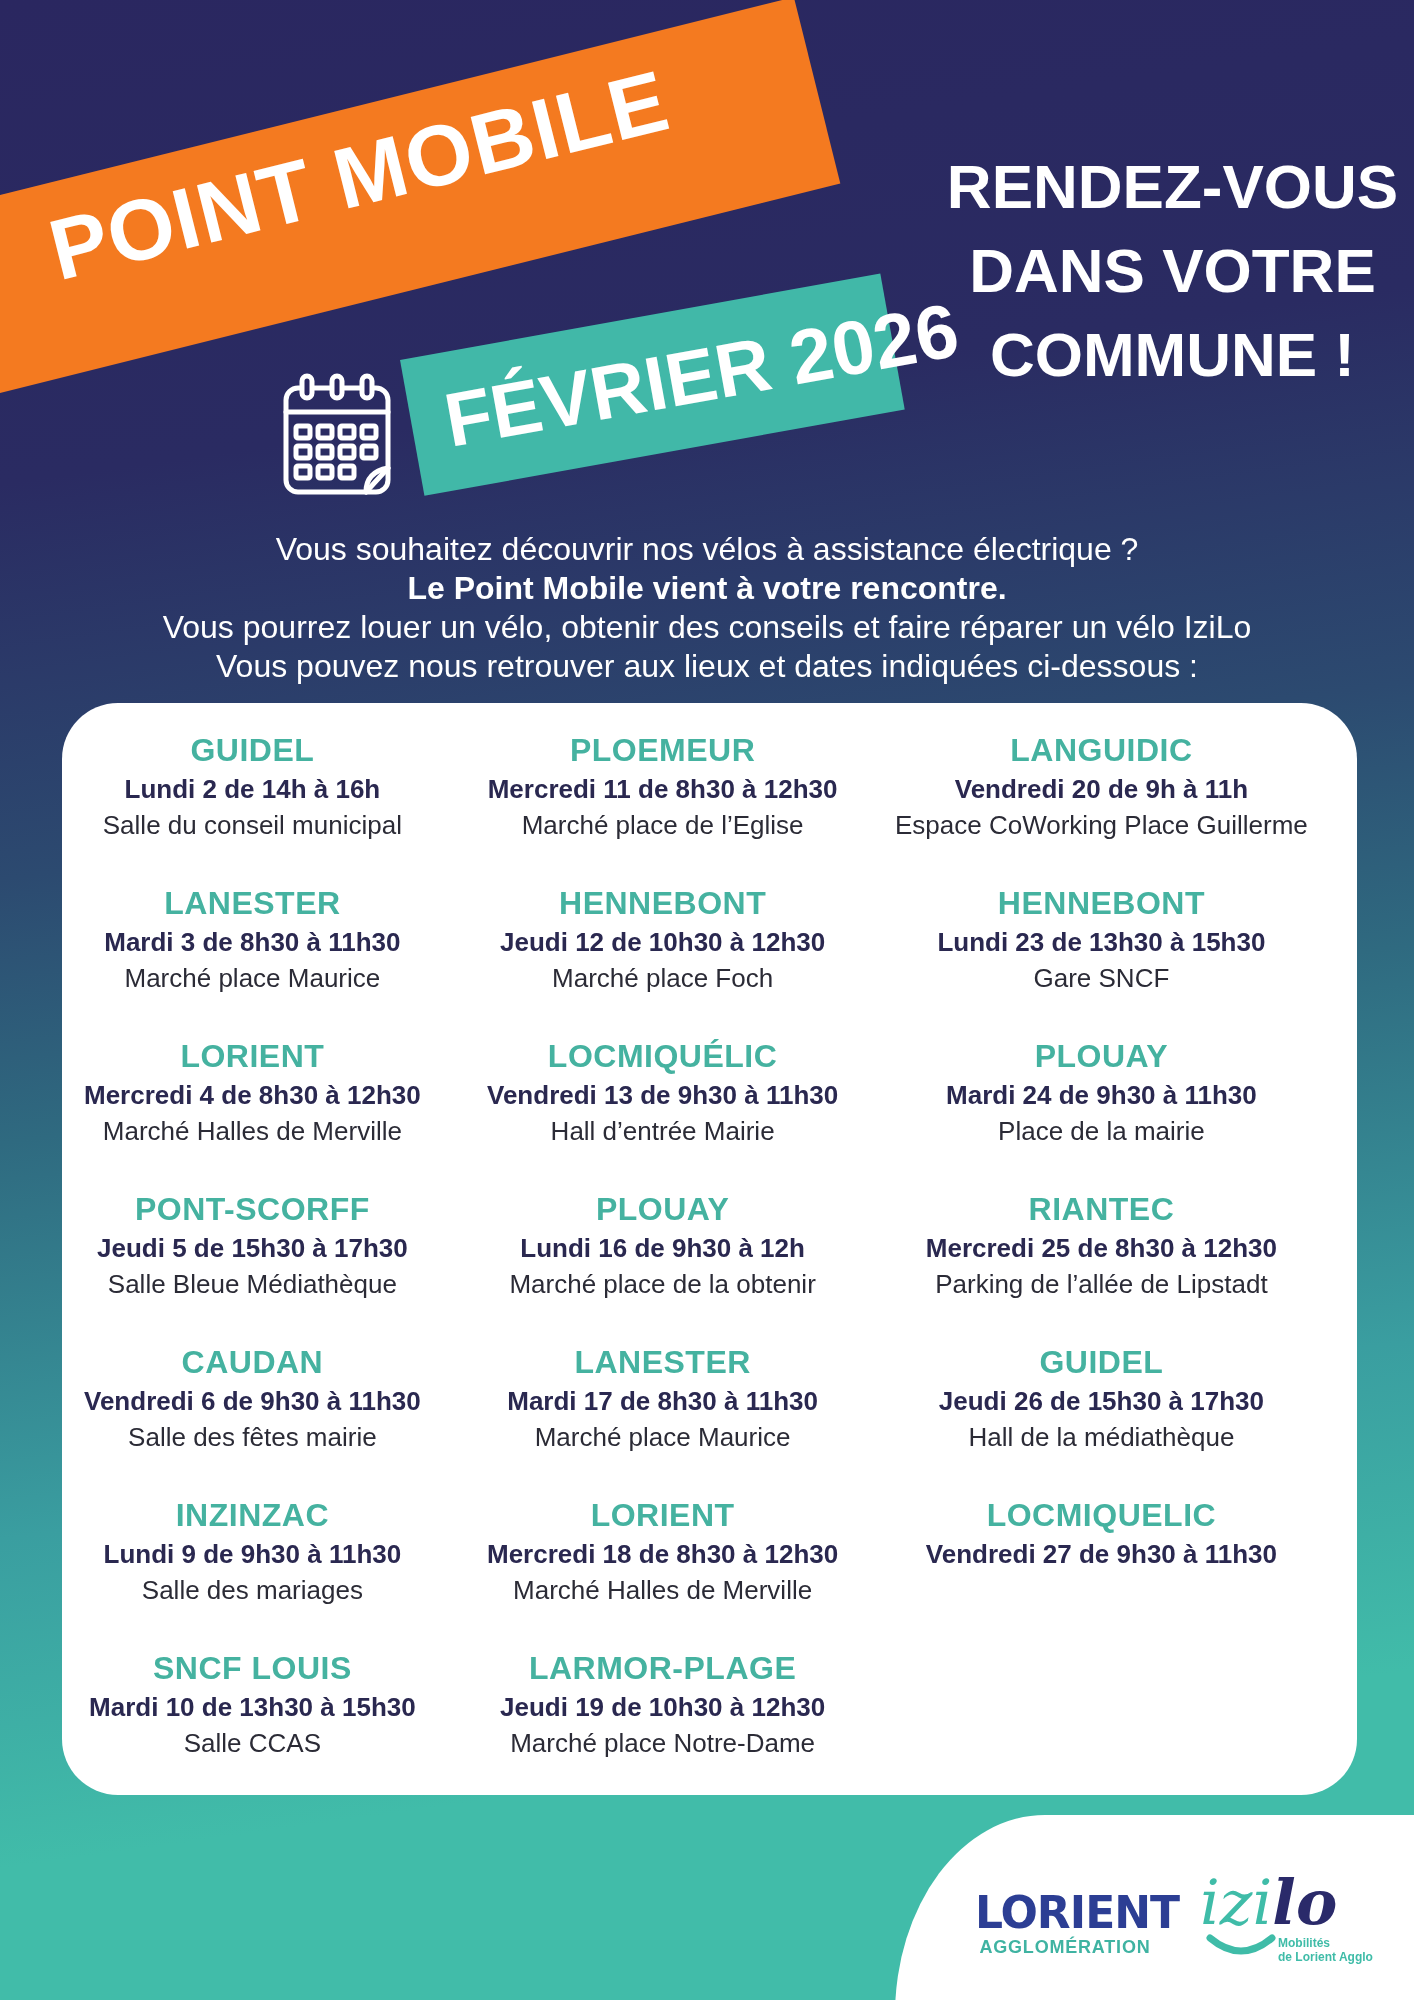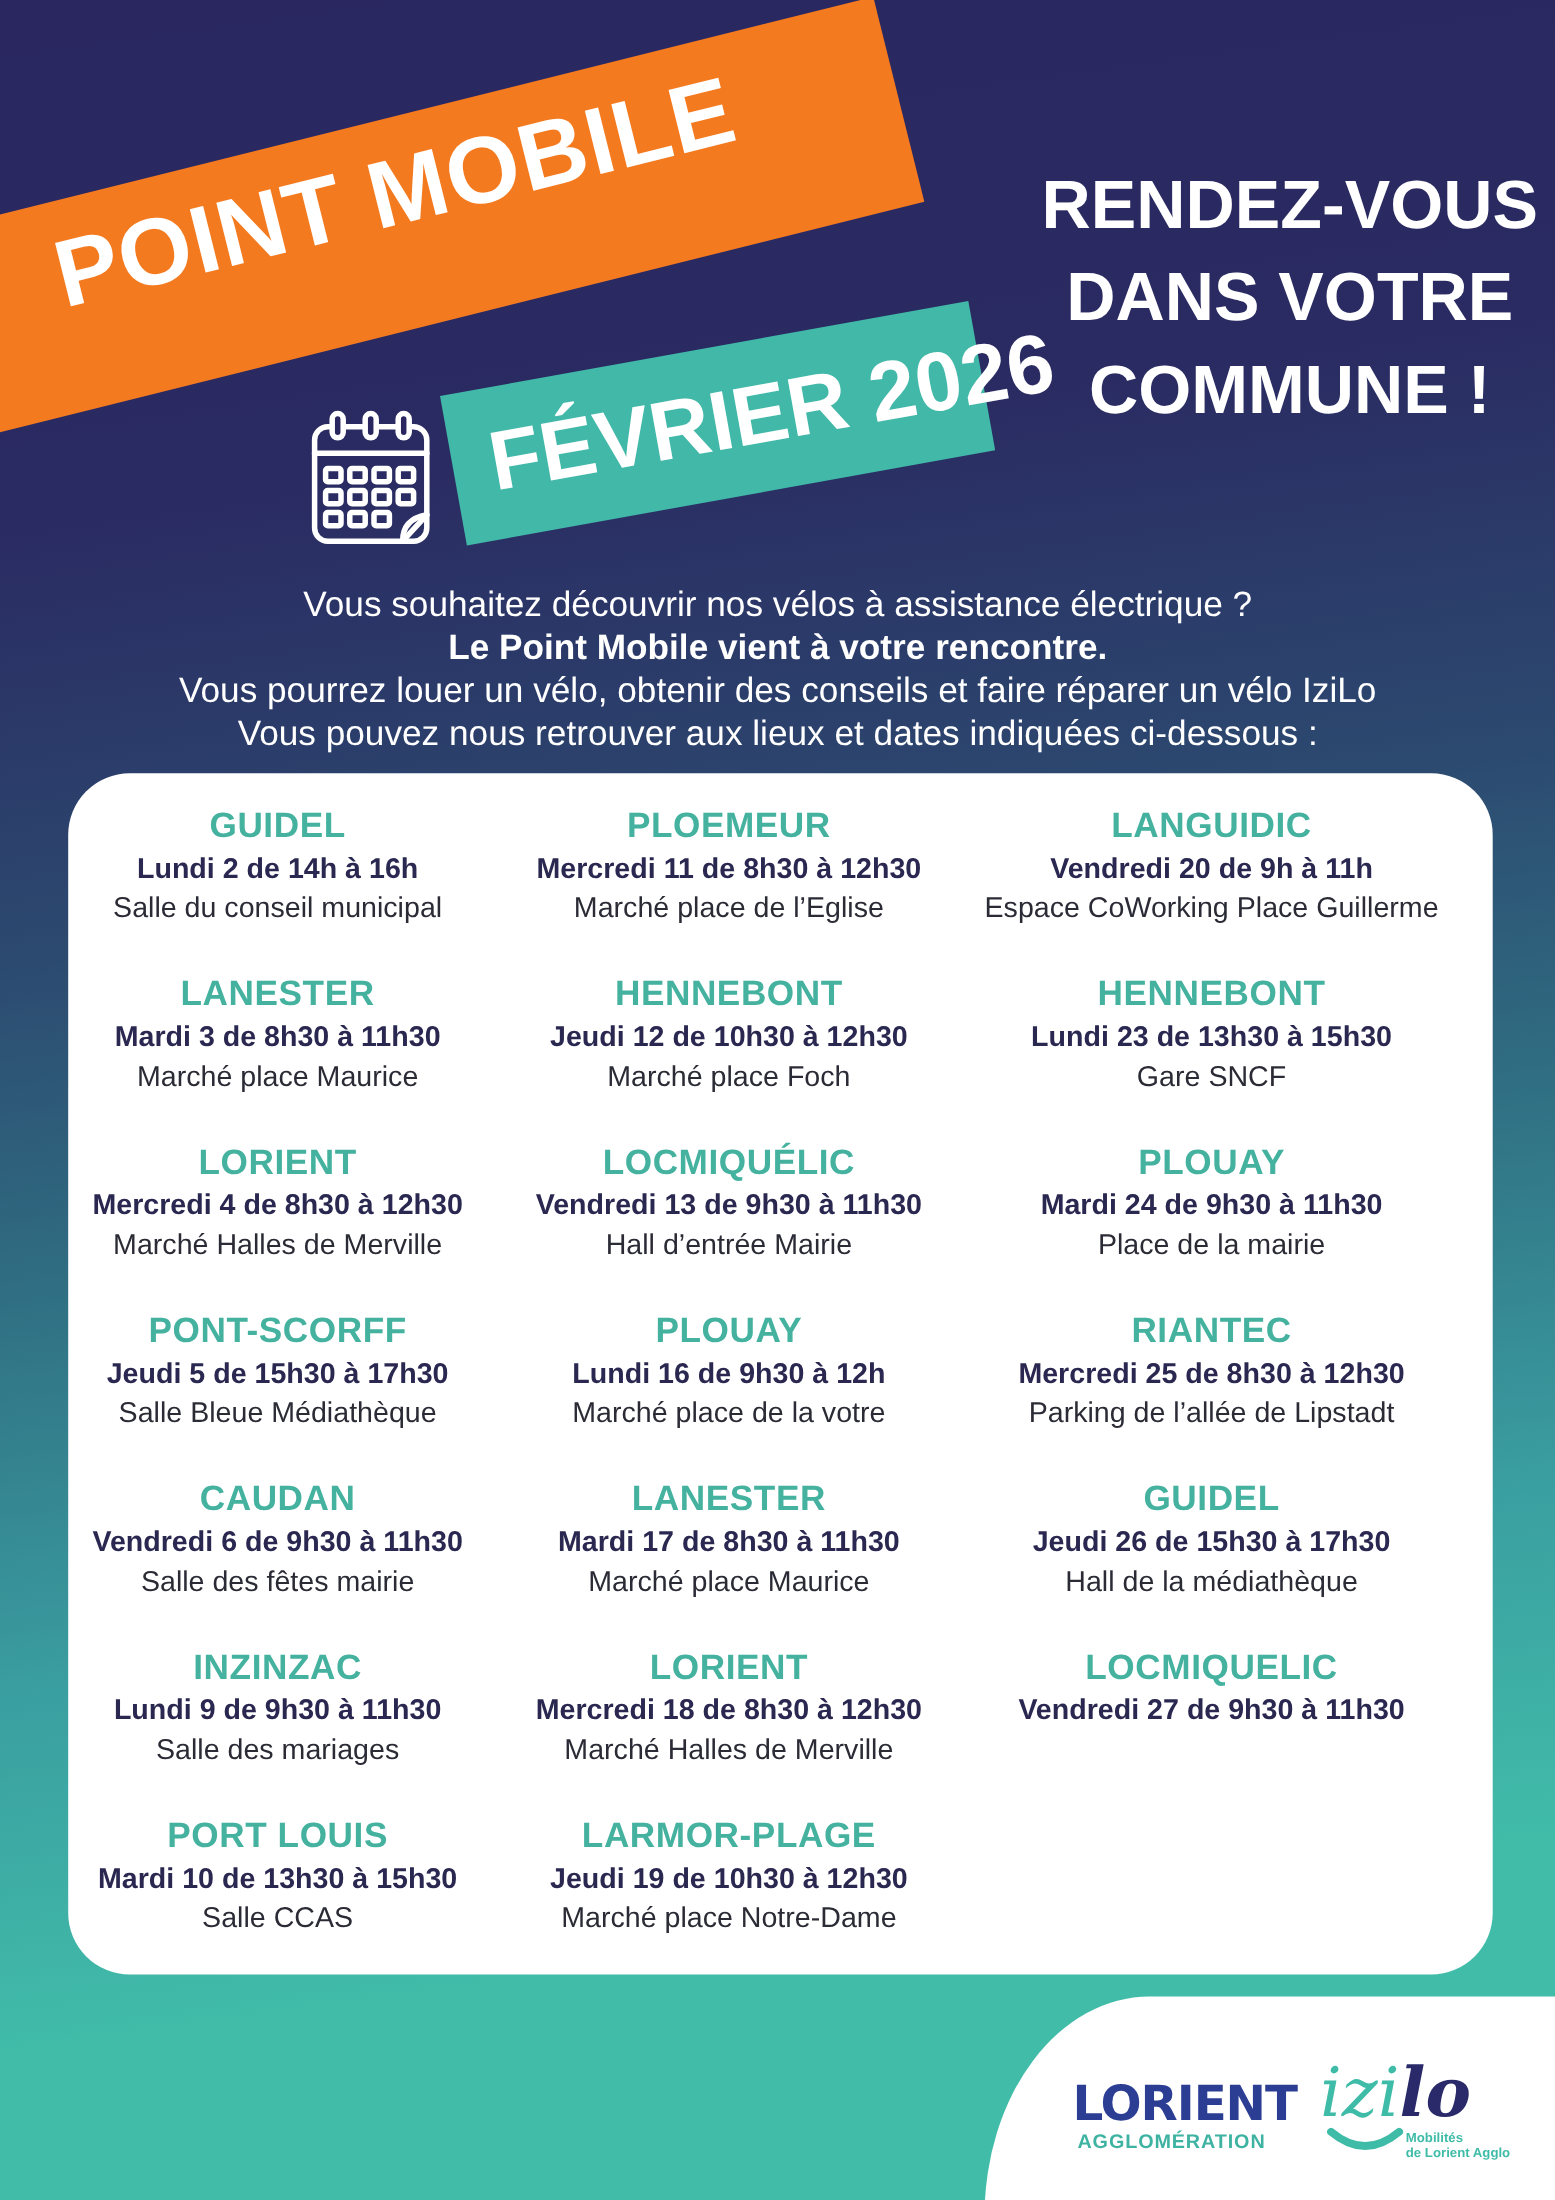--- a/index.html
+++ b/index.html
@@ -250,21 +250,21 @@
     <div class="entry-town">CAUDAN</div>
     <div class="entry-date">Vendredi 6 de 9h30 à 11h30</div>
     <div class="entry-place">Salle des fêtes mairie</div>
   </div>
   <div class="entry">
     <div class="entry-town">INZINZAC</div>
     <div class="entry-date">Lundi 9 de 9h30 à 11h30</div>
     <div class="entry-place">Salle des mariages</div>
   </div>
   <div class="entry">
-    <div class="entry-town">PORT LOUIS</div>
+    <div class="entry-town">SNCF LOUIS</div>
     <div class="entry-date">Mardi 10 de 13h30 à 15h30</div>
     <div class="entry-place">Salle CCAS</div>
   </div>
 </div>
 
 <div class="col col-2">
   <div class="entry">
     <div class="entry-town">PLOEMEUR</div>
     <div class="entry-date">Mercredi 11 de 8h30 à 12h30</div>
     <div class="entry-place">Marché place de l’Eglise</div>
@@ -275,21 +275,21 @@
     <div class="entry-place">Marché place Foch</div>
   </div>
   <div class="entry">
     <div class="entry-town">LOCMIQUÉLIC</div>
     <div class="entry-date">Vendredi 13 de 9h30 à 11h30</div>
     <div class="entry-place">Hall d’entrée Mairie</div>
   </div>
   <div class="entry">
     <div class="entry-town">PLOUAY</div>
     <div class="entry-date">Lundi 16 de 9h30 à 12h</div>
-    <div class="entry-place">Marché place de la votre</div>
+    <div class="entry-place">Marché place de la obtenir</div>
   </div>
   <div class="entry">
     <div class="entry-town">LANESTER</div>
     <div class="entry-date">Mardi 17 de 8h30 à 11h30</div>
     <div class="entry-place">Marché place Maurice</div>
   </div>
   <div class="entry">
     <div class="entry-town">LORIENT</div>
     <div class="entry-date">Mercredi 18 de 8h30 à 12h30</div>
     <div class="entry-place">Marché Halles de Merville</div>

